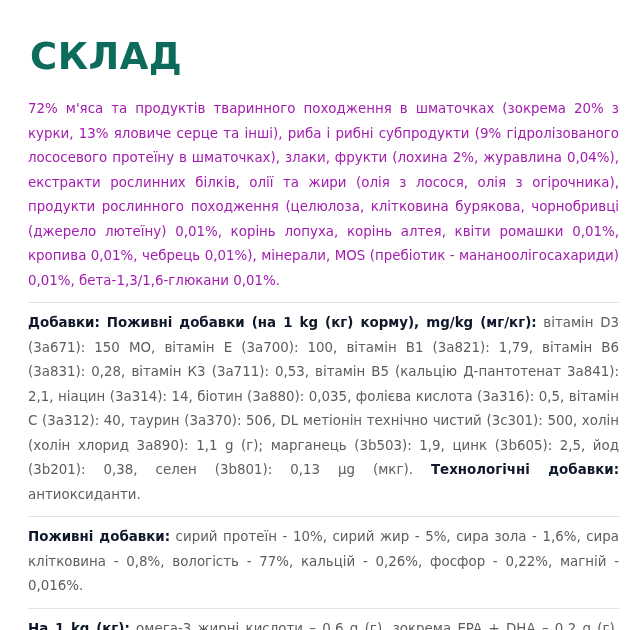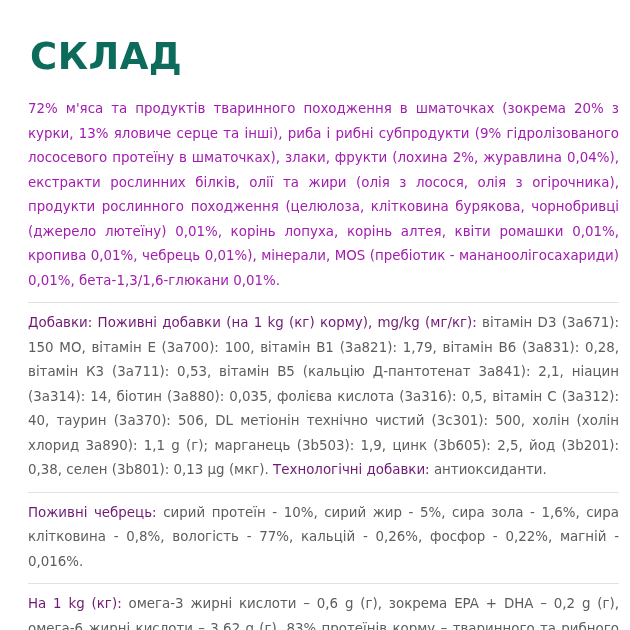--- a/index.html
+++ b/index.html
@@ -42,39 +42,39 @@
     margin: 9px 0 8px 0;
   }
   .block {
     font-size: 13.4px;
     line-height: 24.5px;
     text-align: justify;
     color: #5d5d5d;
     margin: 0;
   }
   b, .b {
-    font-weight: 400;
-    color: #701a75;
+    font-weight: 700;
+    color: #0f172a;
   }
   .seg { display: inline; }
 </style>
 </head>
 <body>
 
 <div class="page">
 
   <h1 class="heading" style="color: rgb(13, 107, 92);">СКЛАД</h1>
 
   <p class="intro">72% м'яса та продуктів тваринного походження в шматочках (зокрема 20% з курки, 13% яловиче серце та інші), риба і рибні субпродукти (9% гідролізованого лососевого протеїну в шматочках), злаки, фрукти (лохина 2%, журавлина 0,04%), екстракти рослинних білків, олії та жири (олія з лосося, олія з огірочника), продукти рослинного походження (целюлоза, клітковина бурякова, чорнобривці (джерело лютеїну) 0,01%, корінь лопуха, корінь алтея, квіти ромашки 0,01%, кропива 0,01%, чебрець 0,01%), мінерали, MOS (пребіотик - мананоолігосахариди) 0,01%, бета-1,3/1,6-глюкани 0,01%.</p>
 
   <hr class="rule">
 
   <p class="block"><span class="seg b">Добавки: Поживні добавки (на 1 kg (кг) корму), mg/kg (мг/кг):</span><span class="seg"> вітамін D3 (3а671): 150 МО, вітамін Е (3а700): 100, вітамін В1 (3а821): 1,79, вітамін В6 (3а831): 0,28, вітамін К3 (3а711): 0,53, вітамін В5 (кальцію Д-пантотенат 3а841): 2,1, ніацин (3а314): 14, біотин (3а880): 0,035, фолієва кислота (3а316): 0,5, вітамін С (3а312): 40, таурин (3а370): 506, DL метіонін технічно чистий (3с301): 500, холін (холін хлорид 3а890): 1,1 g (г); марганець (3b503): 1,9, цинк (3b605): 2,5, йод (3b201): 0,38, селен (3b801): 0,13 µg (мкг). </span><span class="seg b">Технологічні добавки:</span><span class="seg"> антиоксиданти.</span></p>
 
   <hr class="rule">
 
-  <p class="block"><span class="seg b">Поживні чебрець:</span><span class="seg"> сирий протеїн - 10%, сирий жир - 5%, сира зола - 1,6%, сира клітковина - 0,8%, вологість - 77%, кальцій - 0,26%, фосфор - 0,22%, магній - 0,016%.</span></p>
+  <p class="block"><span class="seg b">Поживні добавки:</span><span class="seg"> сирий протеїн - 10%, сирий жир - 5%, сира зола - 1,6%, сира клітковина - 0,8%, вологість - 77%, кальцій - 0,26%, фосфор - 0,22%, магній - 0,016%.</span></p>
 
   <hr class="rule">
 
   <p class="block"><span class="seg b">На 1 kg (кг):</span><span class="seg"> омега-3 жирні кислоти – 0,6 g (г), зокрема EPA + DHA – 0,2 g (г), омега-6 жирні кислоти – 3,62 g (г). 83% протеїнів корму – тваринного та рибного походження.</span></p>
 
 </div>
 
 </body></html>

